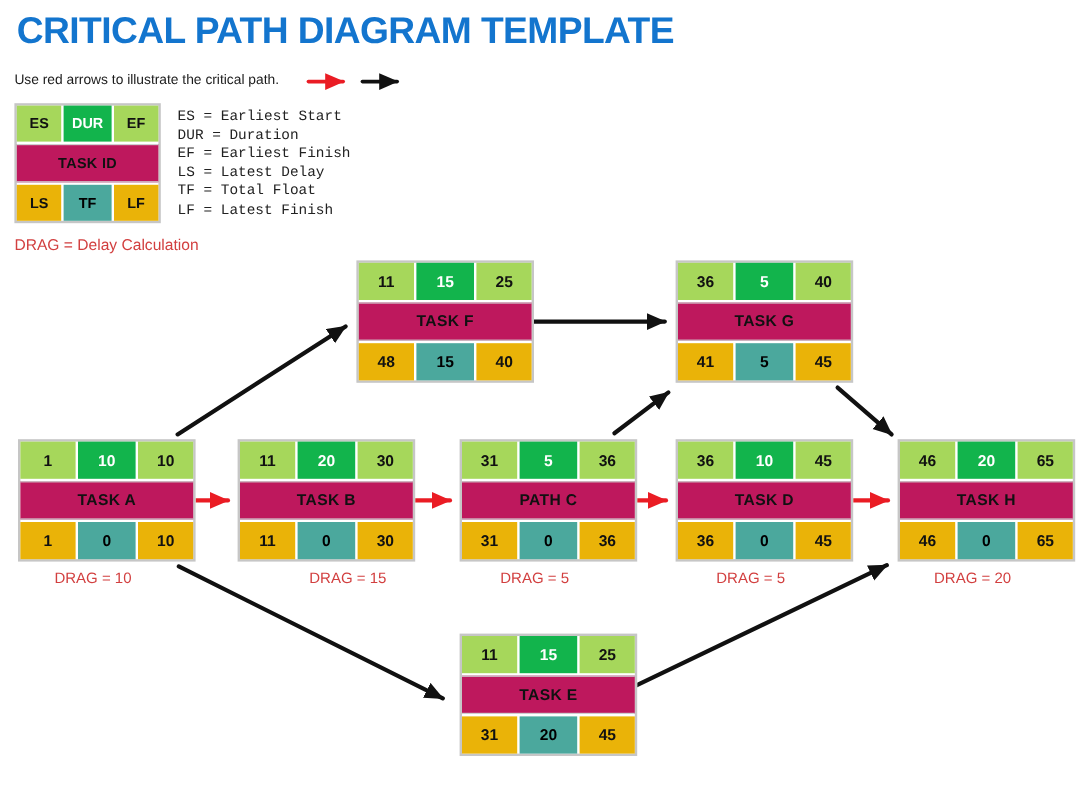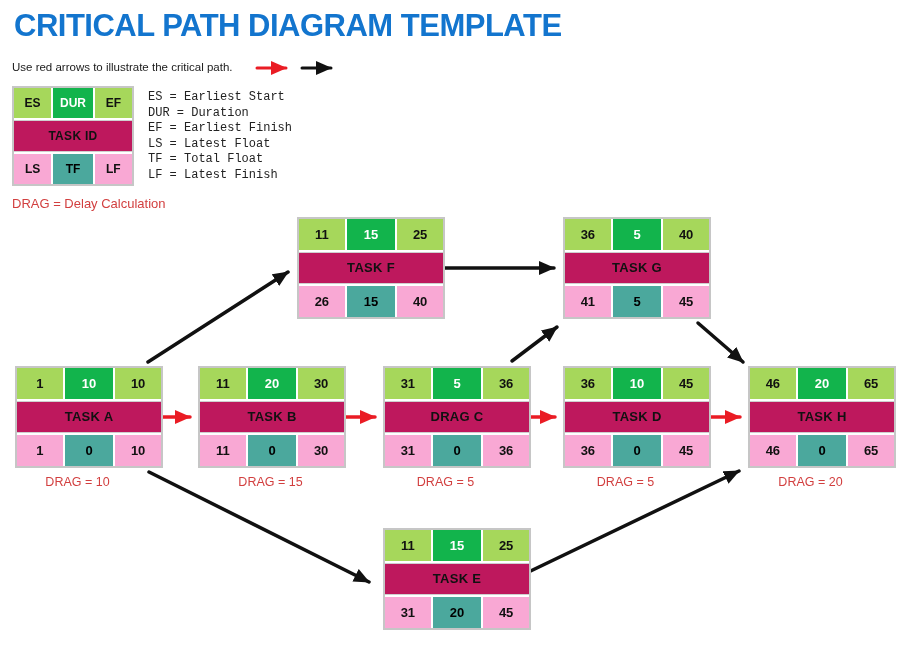--- a/index.html
+++ b/index.html
@@ -8,21 +8,21 @@
 
   .title{position:absolute;left:14px;top:8px;font-size:31px;font-weight:800;color:#1375CE;letter-spacing:-0.5px;white-space:nowrap;}
   .subtitle{position:absolute;left:12px;top:61px;font-size:11.5px;color:#1a1a1a;}
 
   .node{position:absolute;width:148px;height:102px;display:grid;
         grid-template-columns:1fr 1.06fr 1fr;grid-template-rows:1fr 1.05fr 1fr;
         gap:2px;background:#ffffff;border:2px solid #C6C6C6;box-sizing:border-box;}
   .cell{display:flex;align-items:center;justify-content:center;font-weight:bold;font-size:13px;color:#111;}
   .cell.lg{background:#A6D75B;}
   .cell.gr{background:#12B44C;color:#ffffff;}
-  .cell.tq{background:#f9a8d4;}
+  .cell.tq{background:#eab308;}
   .cell.tl{background:#4BA89D;color:#000000;}
   .cell.idrow{grid-column:1 / -1;background:#be185d;border-top:1px solid #CFCFCF;border-bottom:1px solid #CFCFCF;font-size:13px;letter-spacing:0.3px;}
 
   .legend-box{position:absolute;left:12px;top:86px;width:122px;height:100px;display:grid;
         grid-template-columns:1fr 1.06fr 1fr;grid-template-rows:1fr 1.05fr 1fr;
         gap:2px;background:#ffffff;border:2px solid #C6C6C6;box-sizing:border-box;}
   .legend-box .cell{font-size:12px;}
 
   .legend-defs{position:absolute;left:148px;top:90px;font-size:12px;line-height:15.5px;color:#222;font-family:Liberation Mono, monospace;}
   .drag-note{position:absolute;left:12px;top:196px;font-size:13px;color:#D23F3F;}
@@ -46,21 +46,21 @@
     <div class="cell idrow">TASK ID</div>
     <div class="cell tq">LS</div>
     <div class="cell tl">TF</div>
     <div class="cell tq">LF</div>
   </div>
 
   <div class="legend-defs">
     <div>ES = Earliest Start</div>
     <div>DUR = Duration</div>
     <div>EF = Earliest Finish</div>
-    <div>LS = Latest Float</div>
+    <div>LS = Latest Delay</div>
     <div>TF = Total Float</div>
     <div>LF = Latest Finish</div>
   </div>
 
   <div class="drag-note">DRAG = Delay Calculation</div>
 
   <svg class="edges" id="edges-svg" viewBox="0 0 900 659">
     <defs>
       <marker id="arrow-red" markerUnits="userSpaceOnUse" markerWidth="17" markerHeight="15" refX="15" refY="7" orient="auto">
         <path d="M0,0 L16,7 L0,14 Z" fill="#EA1C24"></path>
@@ -96,27 +96,27 @@
 
   <div class="node" style="left:198px;top:366px;">
     <div class="cell lg">11</div>
     <div class="cell gr">20</div>
     <div class="cell lg">30</div>
     <div class="cell idrow">TASK B</div>
     <div class="cell tq">11</div>
     <div class="cell tl">0</div>
     <div class="cell tq">30</div>
   </div>
-  <div class="drag-label" style="left:208px;">DRAG = 15</div>
+  <div class="drag-label" style="left:197px;text-align:right;">DRAG = 15</div>
 
   <div class="node" style="left:383px;top:366px;">
     <div class="cell lg">31</div>
     <div class="cell gr">5</div>
     <div class="cell lg">36</div>
-    <div class="cell idrow">DRAG C</div>
+    <div class="cell idrow">PATH C</div>
     <div class="cell tq">31</div>
     <div class="cell tl">0</div>
     <div class="cell tq">36</div>
   </div>
   <div class="drag-label" style="left:383px;">DRAG = 5</div>
 
   <div class="node" style="left:563px;top:366px;">
     <div class="cell lg">36</div>
     <div class="cell gr">10</div>
     <div class="cell lg">45</div>
@@ -136,21 +136,21 @@
     <div class="cell tl">0</div>
     <div class="cell tq">65</div>
   </div>
   <div class="drag-label" style="left:748px;">DRAG = 20</div>
 
   <div class="node" style="left:297px;top:217px;">
     <div class="cell lg">11</div>
     <div class="cell gr">15</div>
     <div class="cell lg">25</div>
     <div class="cell idrow">TASK F</div>
-    <div class="cell tq">26</div>
+    <div class="cell tq">48</div>
     <div class="cell tl">15</div>
     <div class="cell tq">40</div>
   </div>
 
   <div class="node" style="left:563px;top:217px;">
     <div class="cell lg">36</div>
     <div class="cell gr">5</div>
     <div class="cell lg">40</div>
     <div class="cell idrow">TASK G</div>
     <div class="cell tq">41</div>

